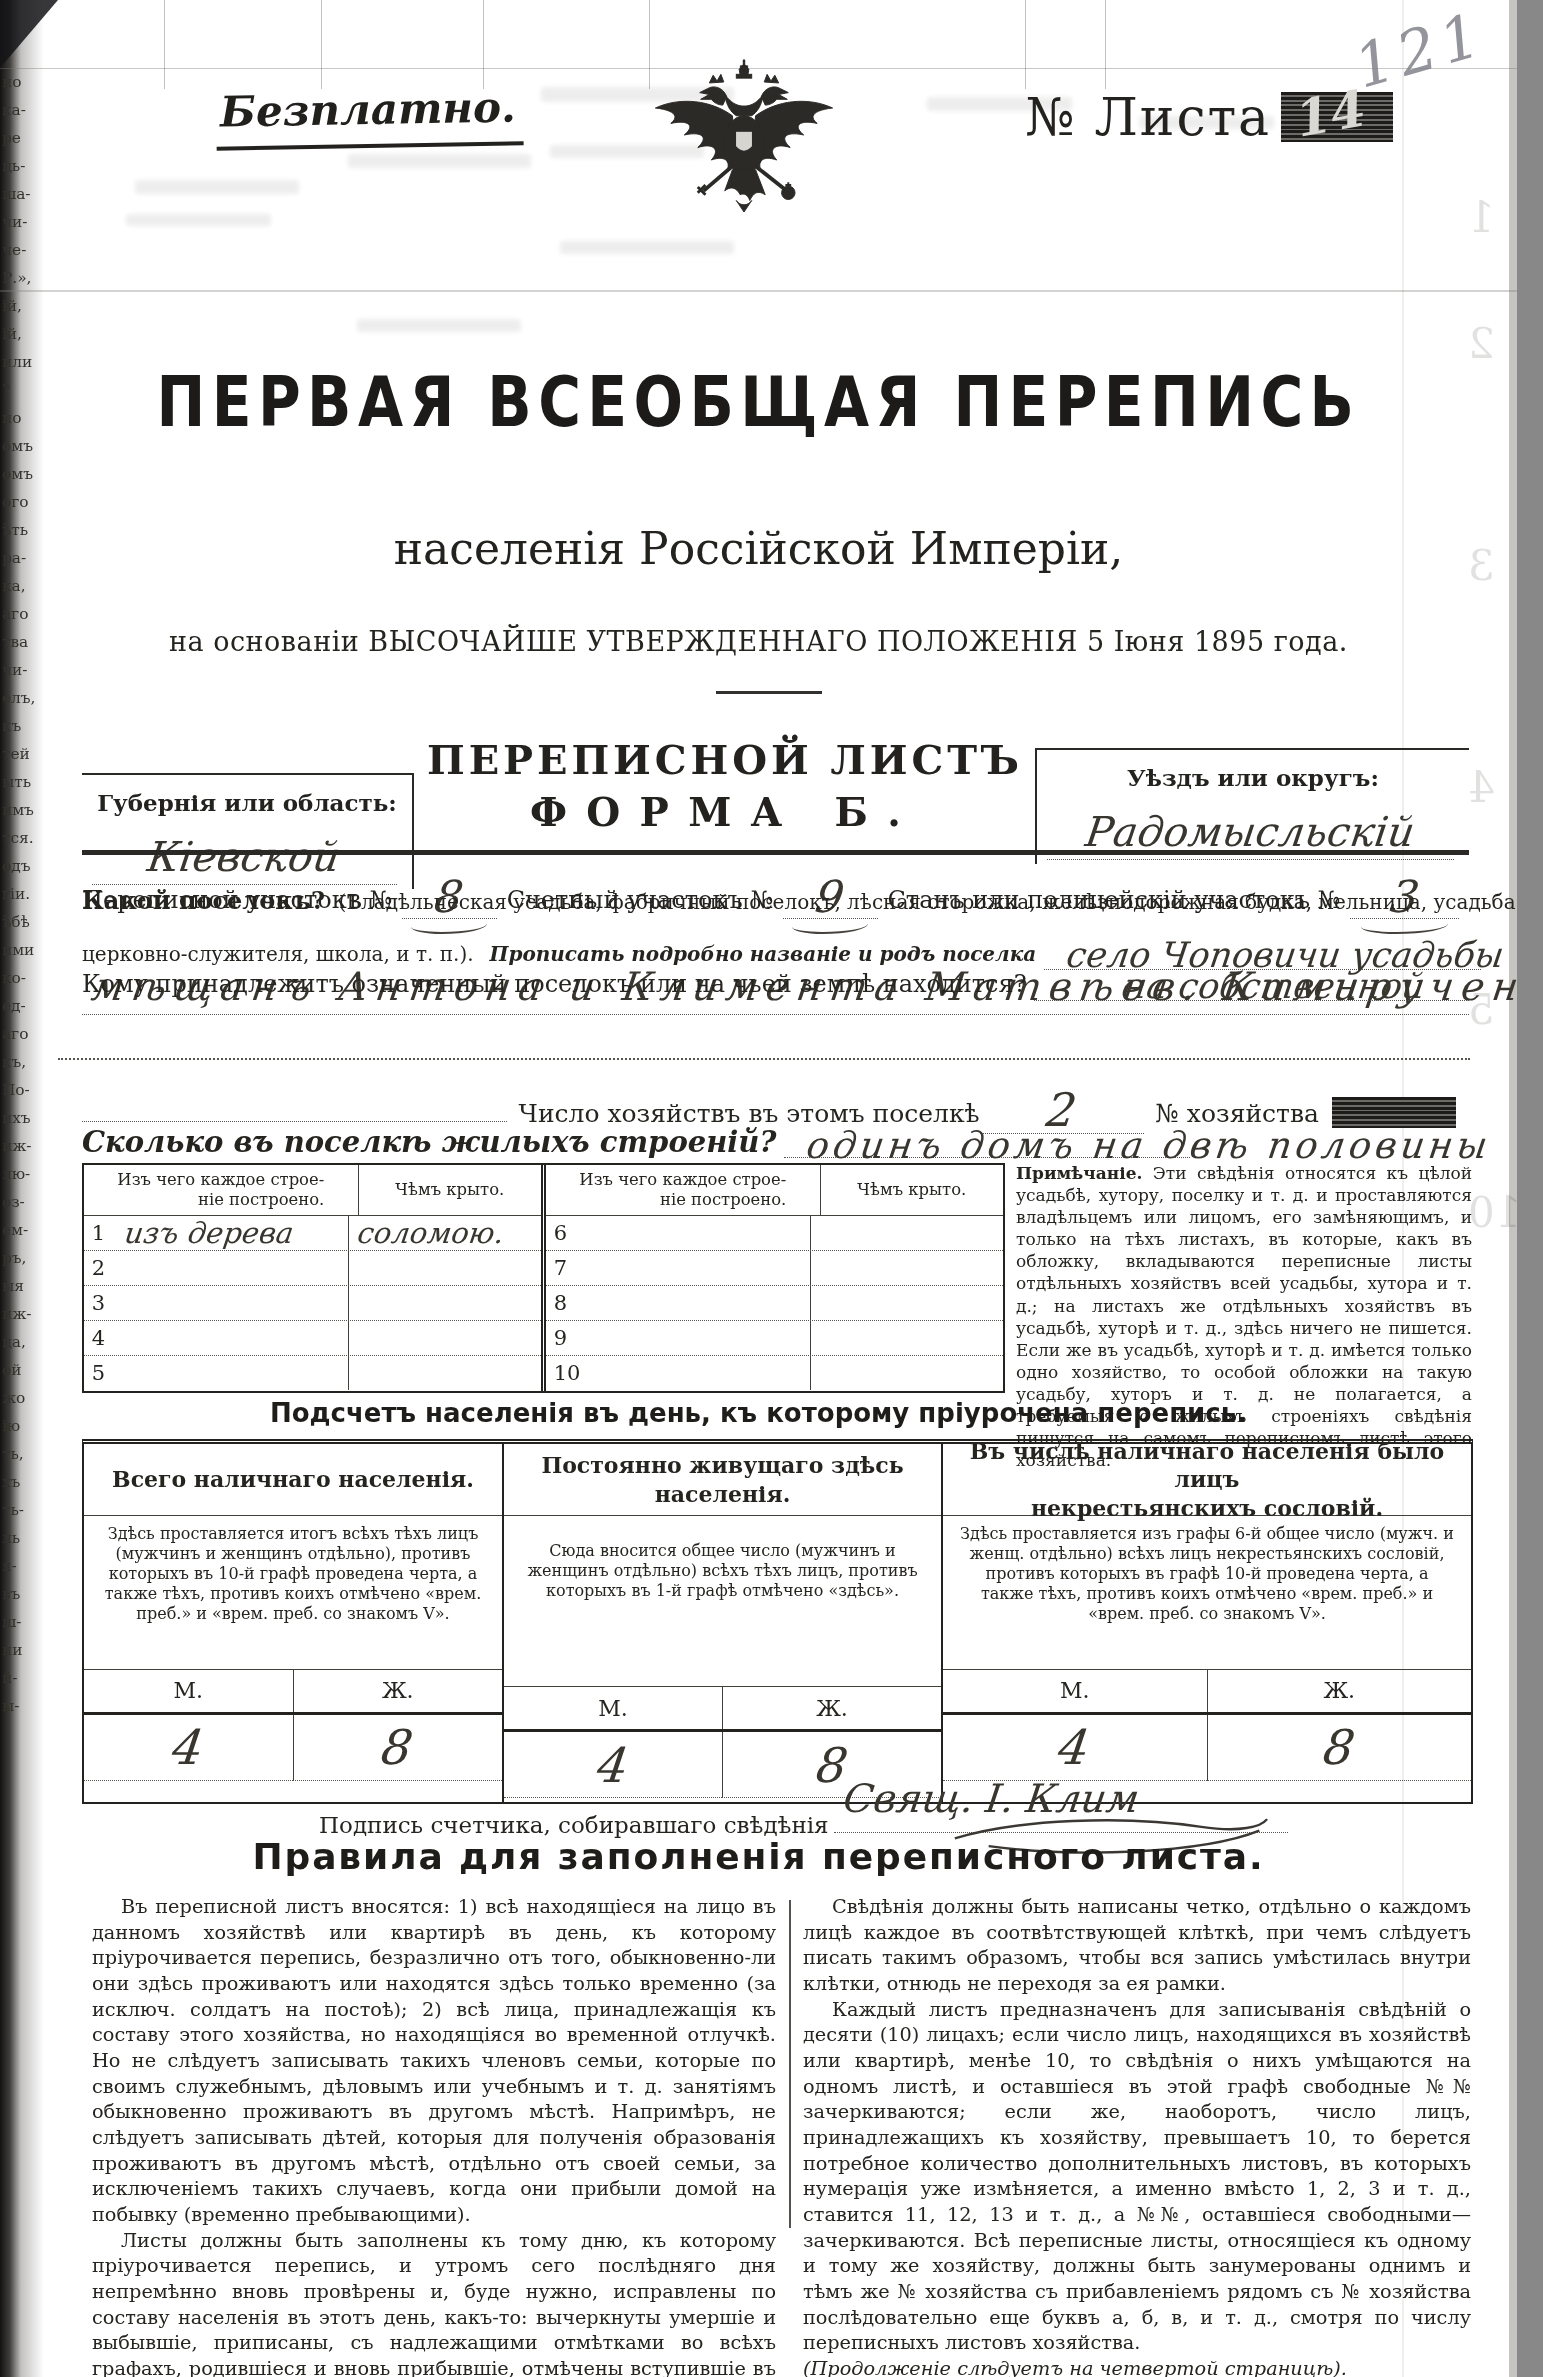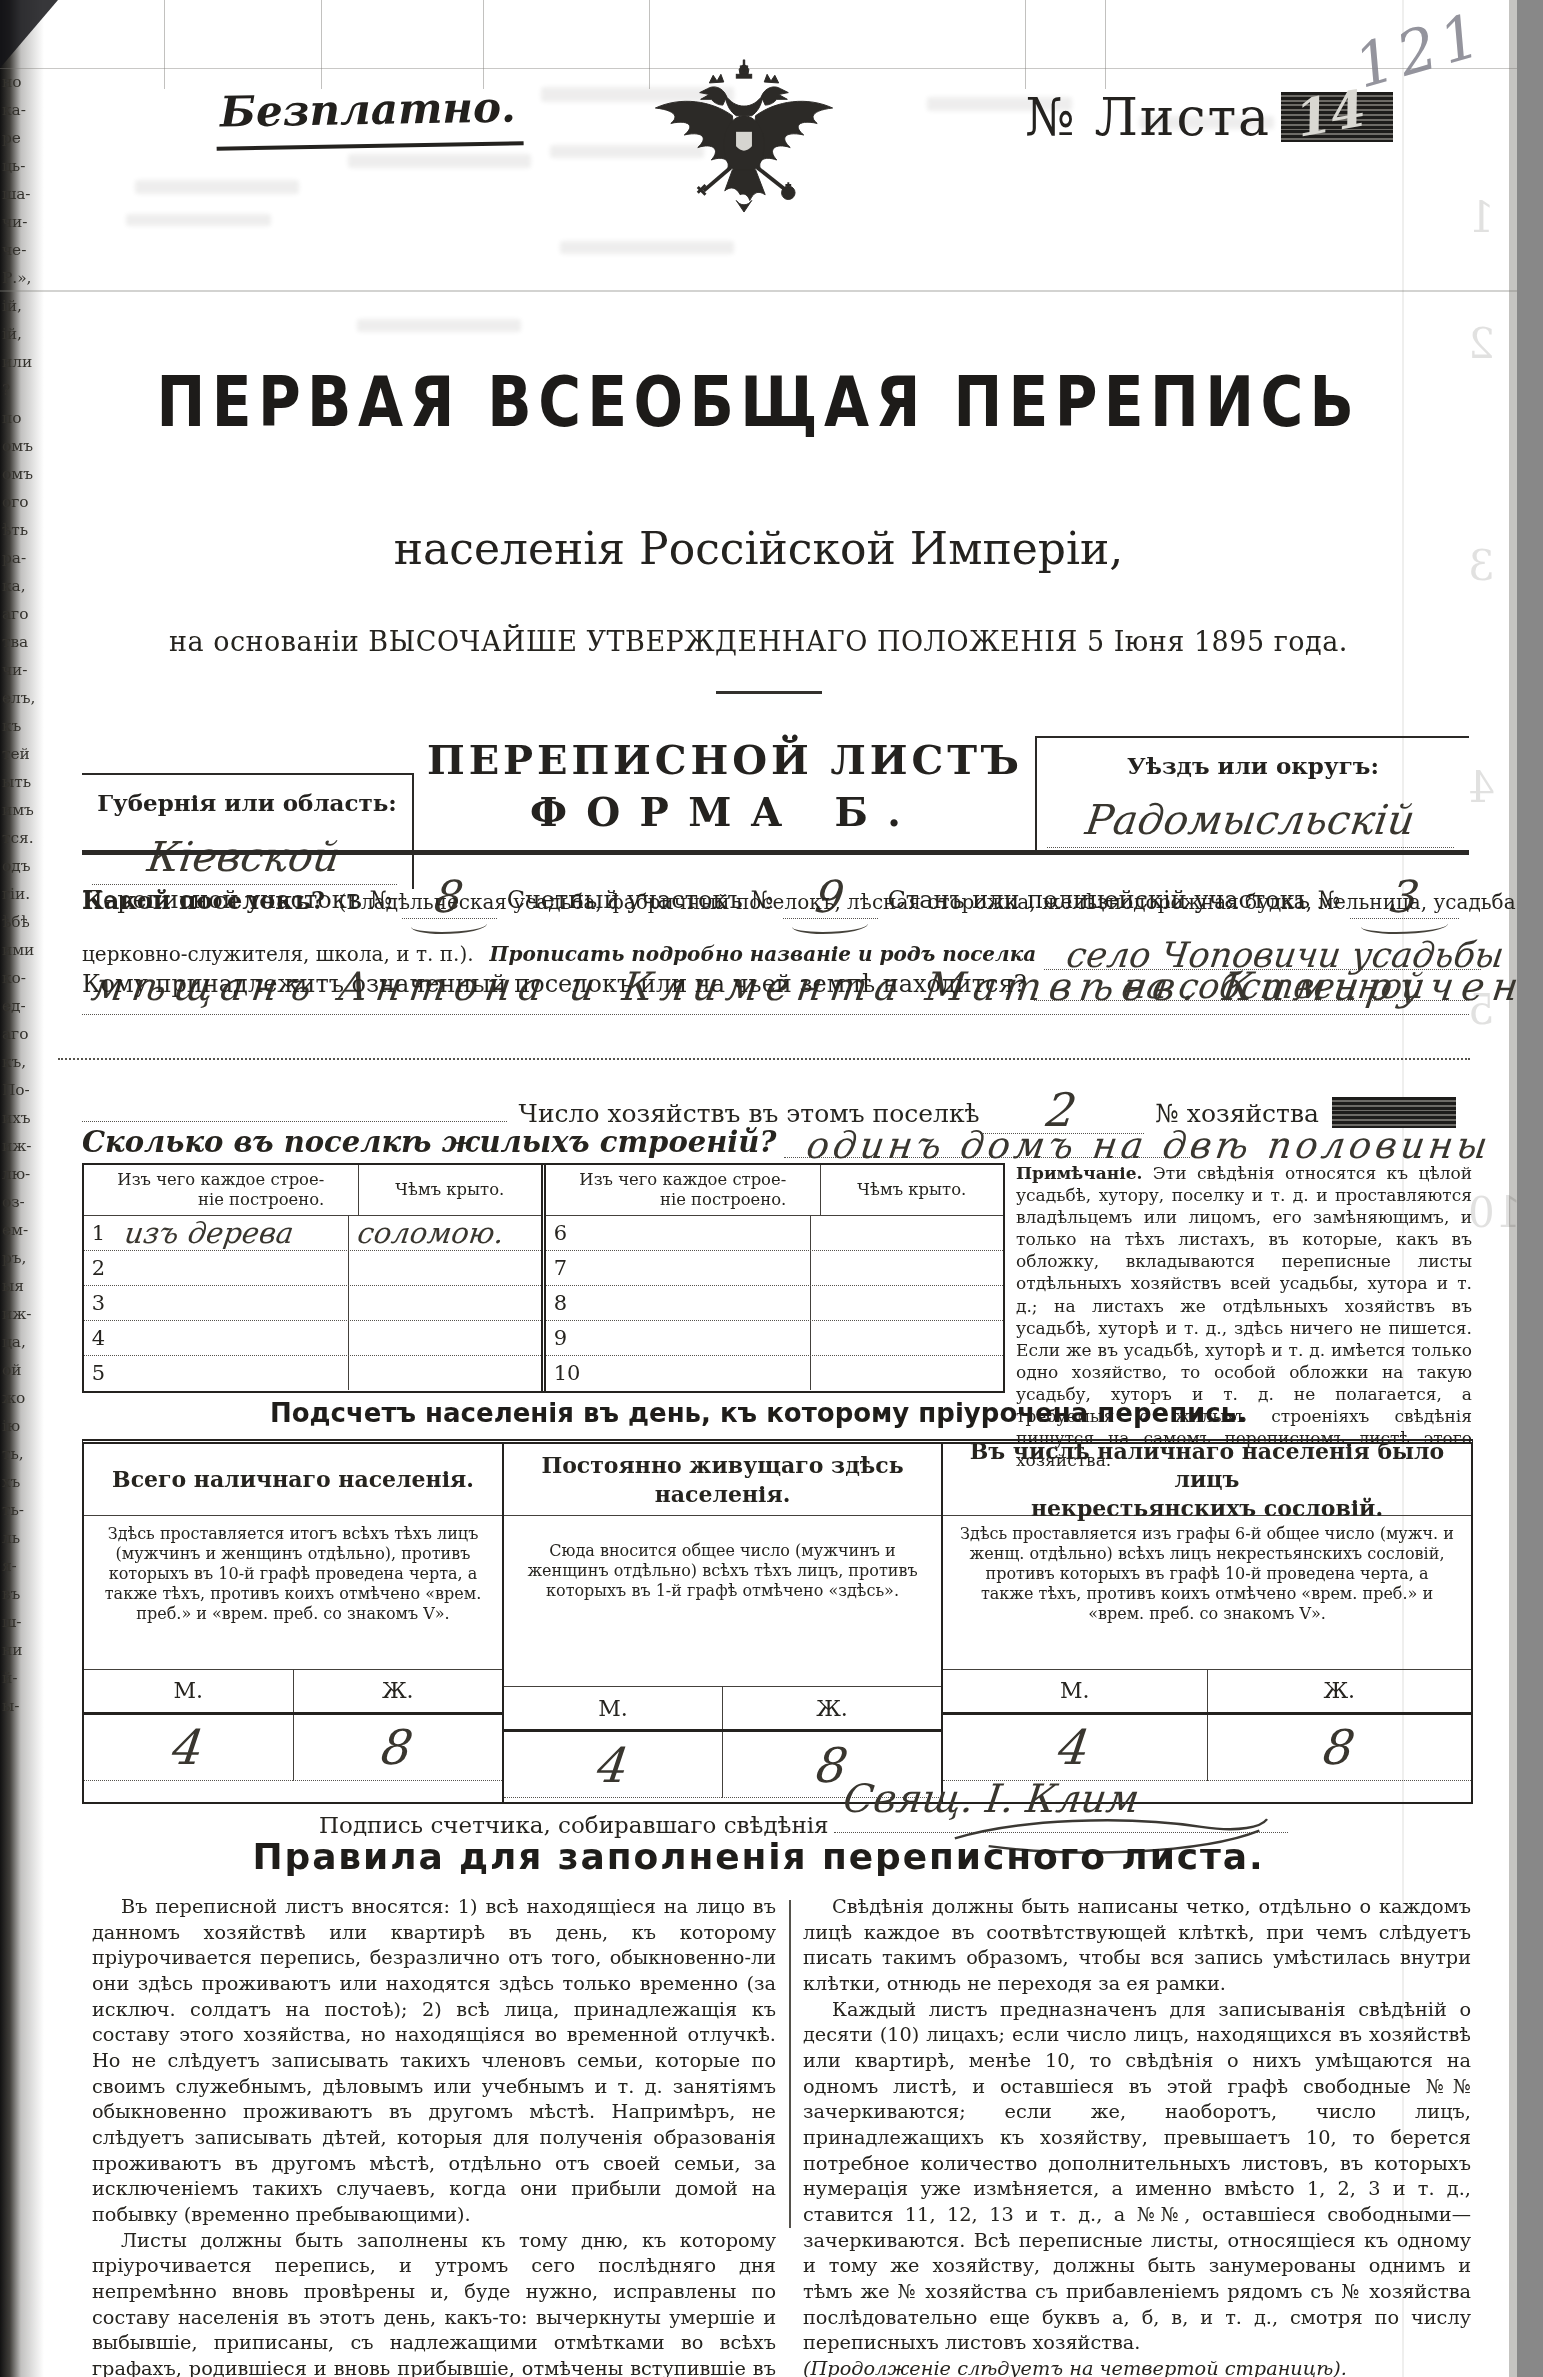--- a/index.html
+++ b/index.html
@@ -35,21 +35,21 @@
     color:#d9d8d2;transform:rotate(-10deg);}
   .title{position:absolute;left:0;top:365px;width:100%;text-align:center;
     font-family:"DejaVu Sans",sans-serif;font-weight:bold;font-size:62px;letter-spacing:6.8px;
     color:#1d1b19;transform:scale(.94,1.12);}
   .subtitle{position:absolute;left:0;top:523px;width:100%;text-align:center;font-size:44px;color:#24221f;}
   .law-line{position:absolute;left:0;top:626px;width:100%;text-align:center;font-size:27px;color:#26241f;letter-spacing:0.5px;}
   .short-rule{position:absolute;left:716px;top:691px;width:106px;height:2.9px;background:#33312d;}
   
   .hdr-band{position:absolute;left:82px;top:736px;width:1387px;height:114px;}
   .hdr-left{position:absolute;left:0;top:17px;width:330px;height:114px;border-top:2.9px solid #2b2926;border-right:2.9px solid #2b2926;margin-top:20px;}
-  .hdr-right{position:absolute;right:0;top:0;width:432px;height:114px;border-top:2.9px solid #2b2926;border-left:2.9px solid #2b2926;}
+  .hdr-right{position:absolute;right:0;top:12px;width:432px;height:114px;border-top:2.9px solid #2b2926;border-left:2.9px solid #2b2926;}
   .hdr-label{position:absolute;left:0;top:13.5px;width:100%;text-align:center;font-size:23px;font-weight:bold;color:#24221f;}
   .hdr-value{position:absolute;left:9.7px;right:15.4px;bottom:3.9px;border-bottom:1.9px dotted #56534d;
     font-size:41px;line-height:54px;text-align:center;}
   .hdr-center{position:absolute;left:330px;top:0;width:626px;height:114px;text-align:center;}
   .hdr-c1{margin-top:0;font-size:40px;font-weight:bold;letter-spacing:3.9px;color:#24221f;}
   .hdr-c2{margin-top:5.8px;font-size:39px;font-weight:bold;letter-spacing:19.3px;color:#24221f;}
   .hdr-bottom{position:absolute;left:0;top:114px;width:100%;height:4.8px;background:#2b2926;}
   .hw{font-style:italic;font-family:"DejaVu Serif",serif;color:#39362f;transform:skewX(-8deg);display:inline-block;}
   
   .precinct{position:absolute;left:82px;top:867px;width:1387px;display:flex;align-items:baseline;font-size:24px;}

